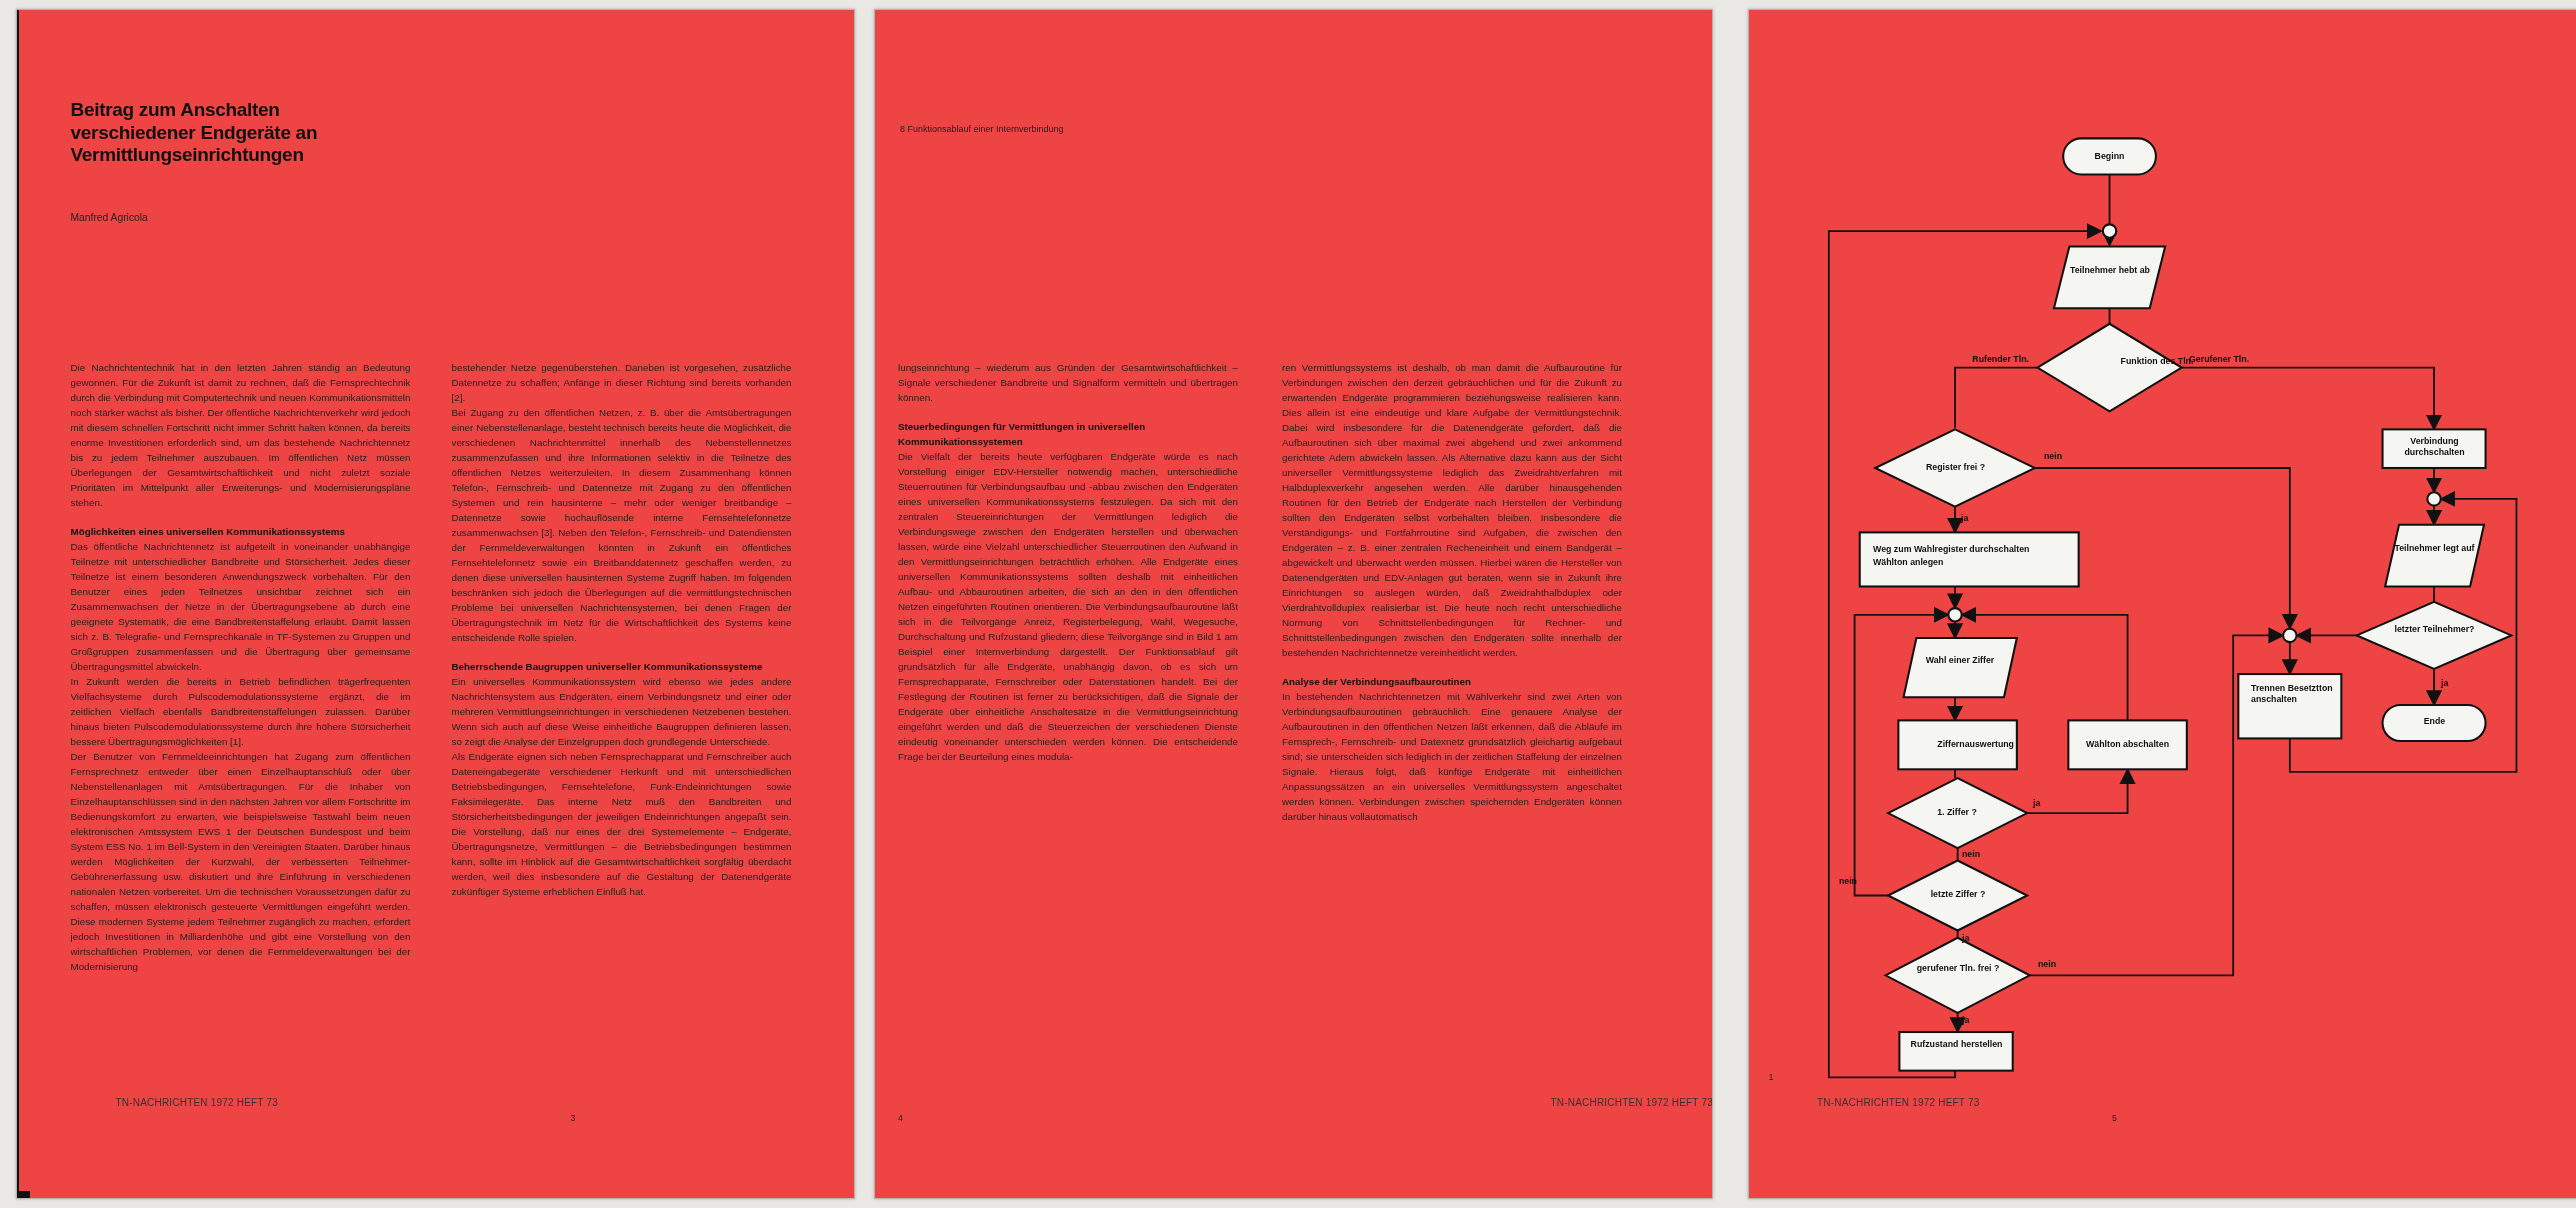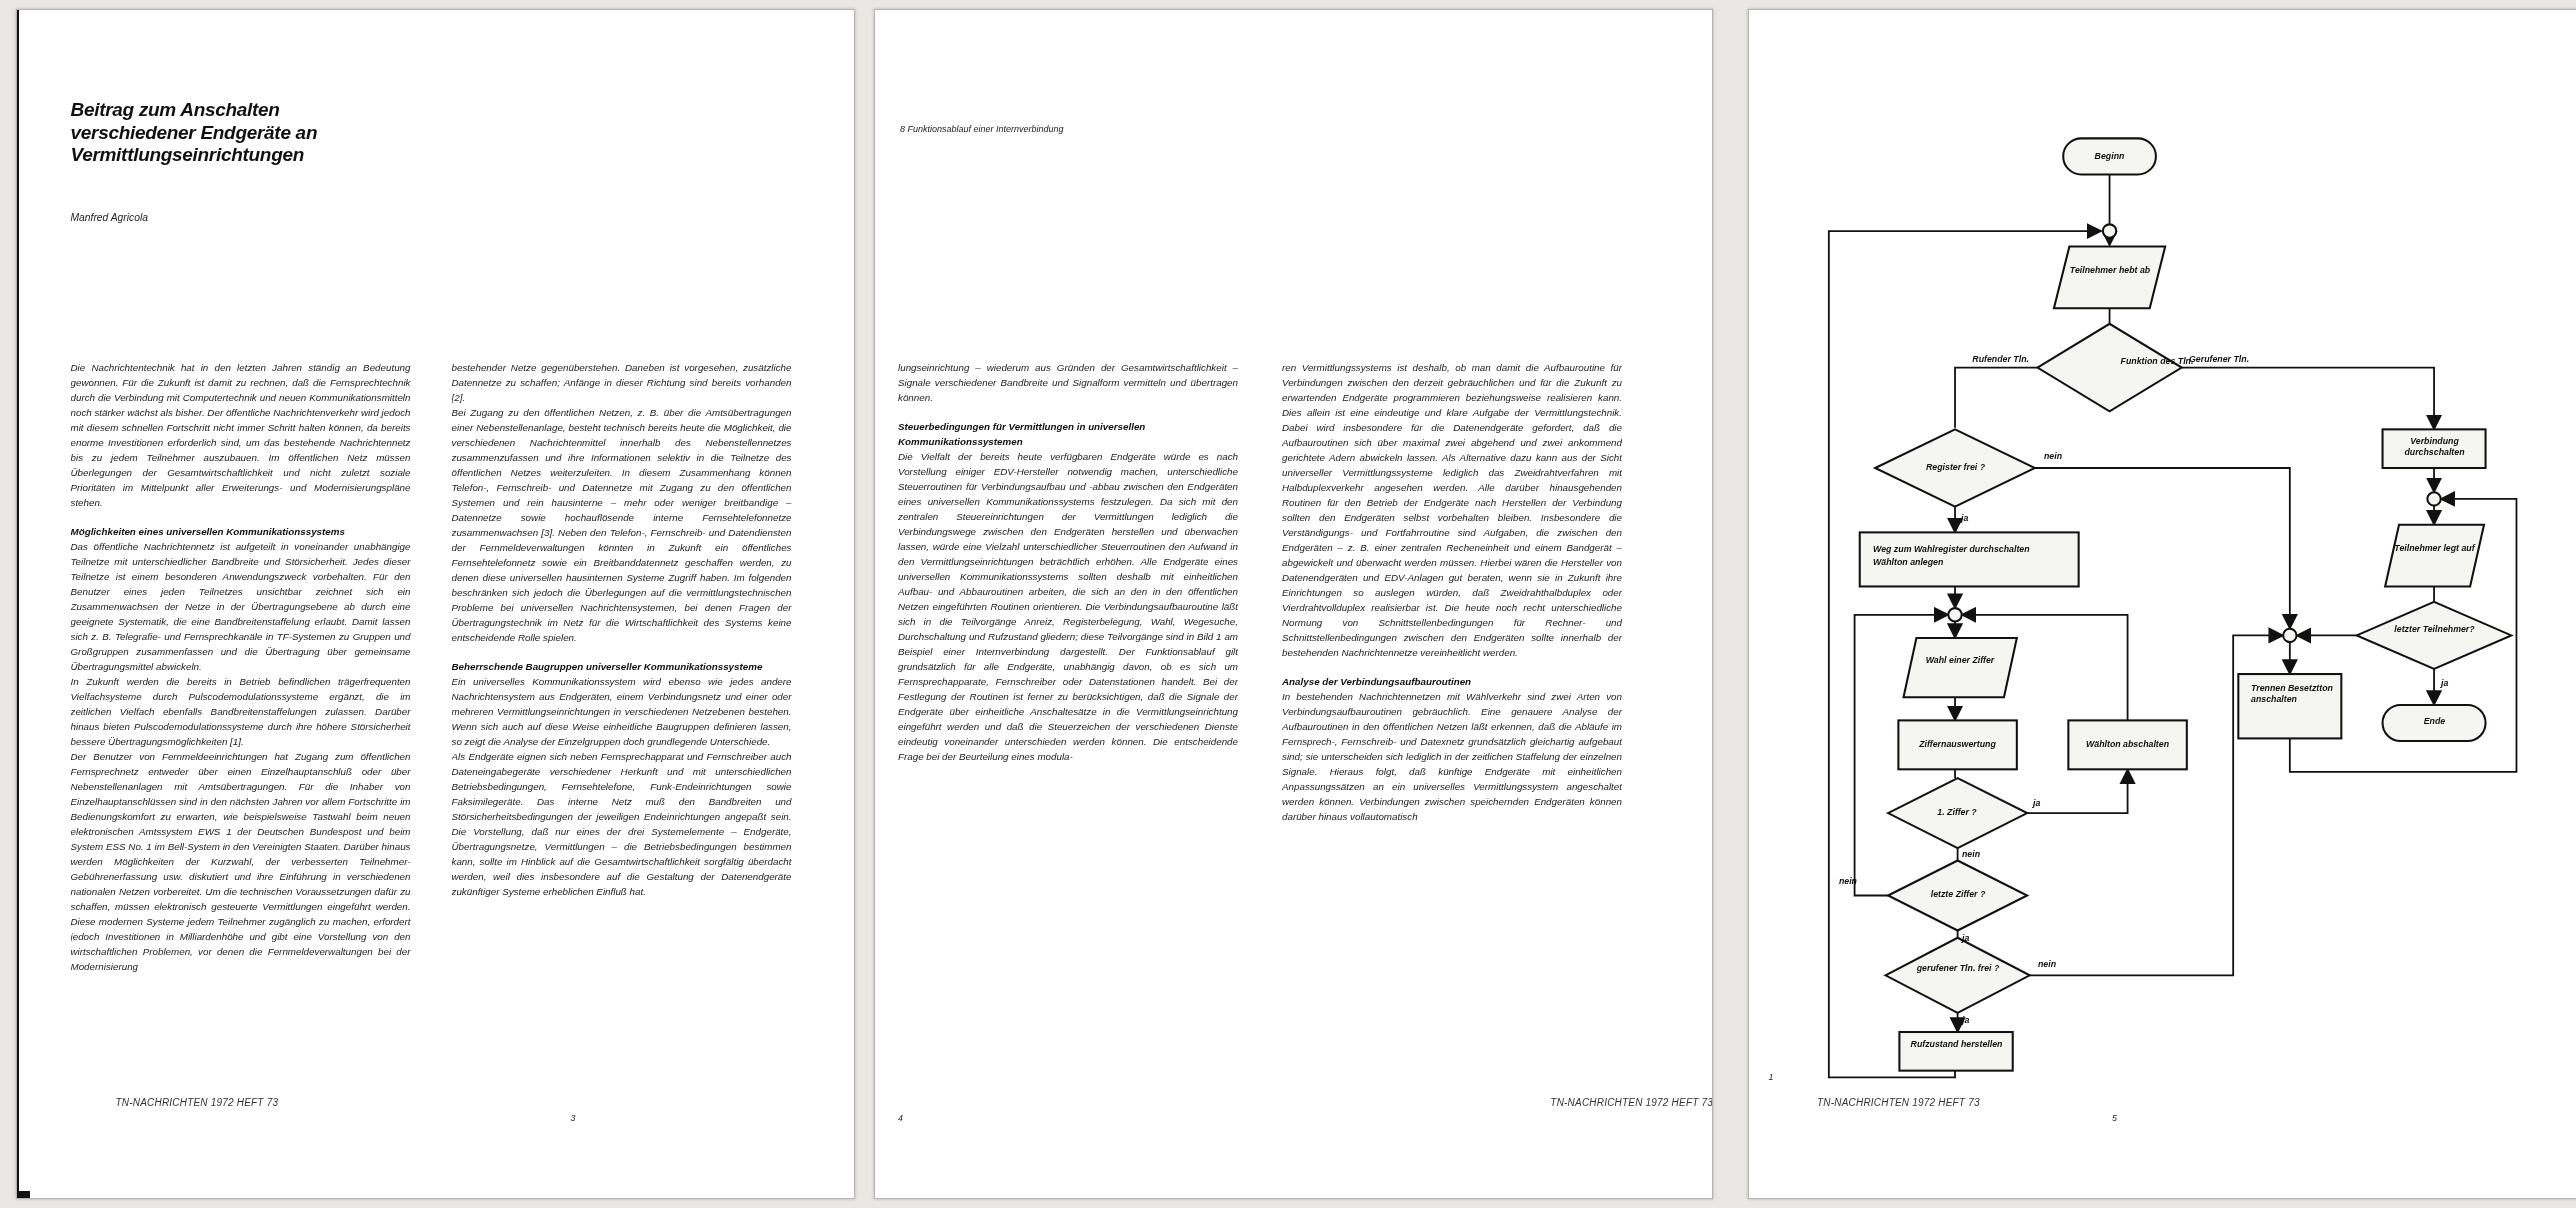--- a/index.html
+++ b/index.html
@@ -4,24 +4,23 @@
 <style>
   html,body{margin:0;padding:0;}
   body{
     width:3434px;height:1208px;position:relative;
     background:#e9e8e5;
     font-family:"Liberation Sans","DejaVu Sans",sans-serif;
     color:#1d1d1d;
   }
   .page{
     position:absolute;top:9.3px;width:837px;height:1188px;
-    background:#ffffff;border:0.5px solid #b5b4b0;
+    background:#ef4444;border:0.5px solid #b5b4b0;
     box-shadow:0 0 3.1px rgba(0,0,0,.25);
     overflow:hidden;
-    font-style:italic;
   }
   #page1{left:15.5px;} #page2{left:874px;} #page3{left:1748px;}
   #page1::before{content:"";position:absolute;left:0;top:0;width:2.6px;height:100%;background:#111;}
   #page1::after{content:"";position:absolute;left:0;bottom:0;width:13.4px;height:7.2px;background:#111;}
   .title{
     position:absolute;left:54px;top:89px;width:309px;
     font-size:19px;font-weight:bold;line-height:1.17;letter-spacing:-0.3px;color:#111;
   }
   .author{position:absolute;left:54px;top:202px;font-size:10.3px;color:#222;}
   .col{
@@ -148,21 +147,21 @@
     <div class="cl" style="left:317px;top:137px;width:88px;">Teilnehmer hebt ab</div>
     <div class="cl" style="left:318px;top:228px;width:84px;margin-left:48px;">Funktion des Tln.</div>
     <div class="cl" style="left:198px;top:226px;width:82px;text-align:right;">Rufender Tln.</div>
     <div class="cl" style="left:440px;top:226px;width:103px;text-align:left;">Gerufener Tln.</div>
     <div class="cl" style="left:155px;top:334px;width:103px;">Register frei ?</div>
     <div class="cl" style="left:295px;top:323px;width:41px;text-align:left;">nein</div>
     <div class="cl" style="left:212px;top:385px;width:31px;text-align:left;">ja</div>
     <div class="cl" style="left:124px;top:416px;width:196px;text-align:left;">Weg zum Wahlregister durchschalten</div>
     <div class="cl" style="left:124px;top:429px;width:196px;text-align:left;">Wählton anlegen</div>
     <div class="cl" style="left:170px;top:527px;width:82px;">Wahl einer Ziffer</div>
-    <div class="cl" style="left:152px;top:611px;width:113px;">Ziffernauswertung</div>
+    <div class="cl" style="left:152px;top:611px;width:113px;text-align:right;">Ziffernauswertung</div>
     <div class="cl" style="left:322px;top:611px;width:113px;">Wählton abschalten</div>
     <div class="cl" style="left:167px;top:679px;width:82px;">1. Ziffer ?</div>
     <div class="cl" style="left:284px;top:670px;width:31px;text-align:left;">ja</div>
     <div class="cl" style="left:213px;top:721px;width:36px;text-align:left;">nein</div>
     <div class="cl" style="left:164px;top:761px;width:90px;">letzte Ziffer ?</div>
     <div class="cl" style="left:62px;top:748px;width:46px;text-align:right;">nein</div>
     <div class="cl" style="left:213px;top:805px;width:31px;text-align:left;">ja</div>
     <div class="cl" style="left:166px;top:835px;width:86px;">gerufener Tln. frei ?</div>
     <div class="cl" style="left:289px;top:831px;width:41px;text-align:left;">nein</div>
     <div class="cl" style="left:213px;top:887px;width:31px;text-align:left;">ja</div>

